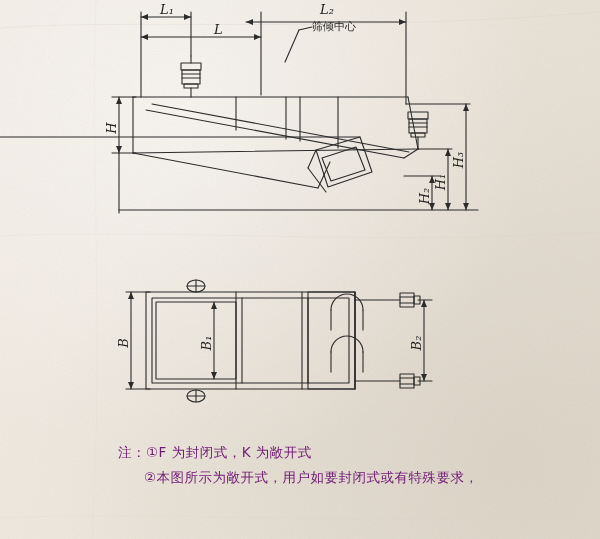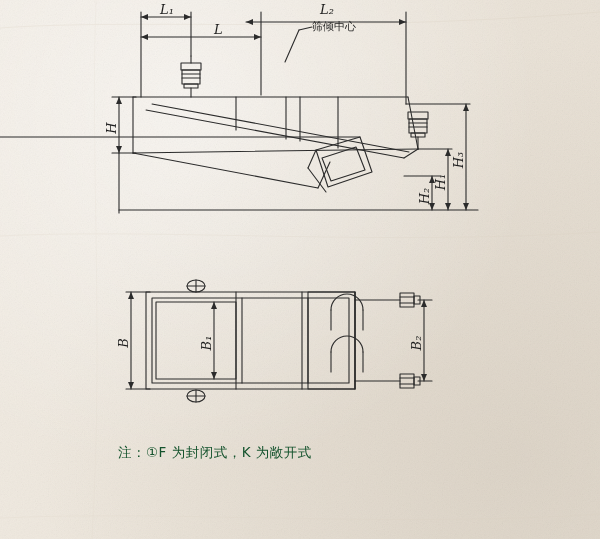--- a/index.html
+++ b/index.html
@@ -33,21 +33,21 @@
   }
   #drawing {
     position: absolute;
     left: 0; top: 0;
   }
   .notes {
     position: absolute;
     left: 118px;
     top: 440px;
     width: 470px;
-    color: #14532d;
+    color: #701a75;
     font-size: 13.5px;
     line-height: 25px;
     letter-spacing: .5px;
   }
   .note-line {
     white-space: nowrap;
   }
   .note-line.indent1 { padding-left: 26px; }
   .note-line.indent2 { padding-left: 46px; }
 </style>
@@ -252,13 +252,14 @@
     <text x="211" y="343" transform="rotate(-90 211 343)" text-anchor="middle">B₁</text>
     <text x="421" y="343" transform="rotate(-90 421 343)" text-anchor="middle">B₂</text>
   </g>
   <g fill="#1d1d1d" font-family="DejaVu Sans, sans-serif" font-size="11">
     <text x="312" y="30">筛倾中心</text>
   </g>
 </svg>
 
 <div class="notes">
   <div class="note-line">注：①F 为封闭式，K 为敞开式</div>
+  <div class="note-line indent1">②本图所示为敞开式，用户如要封闭式或有特殊要求，</div>
 </div>
 
 </body></html>

